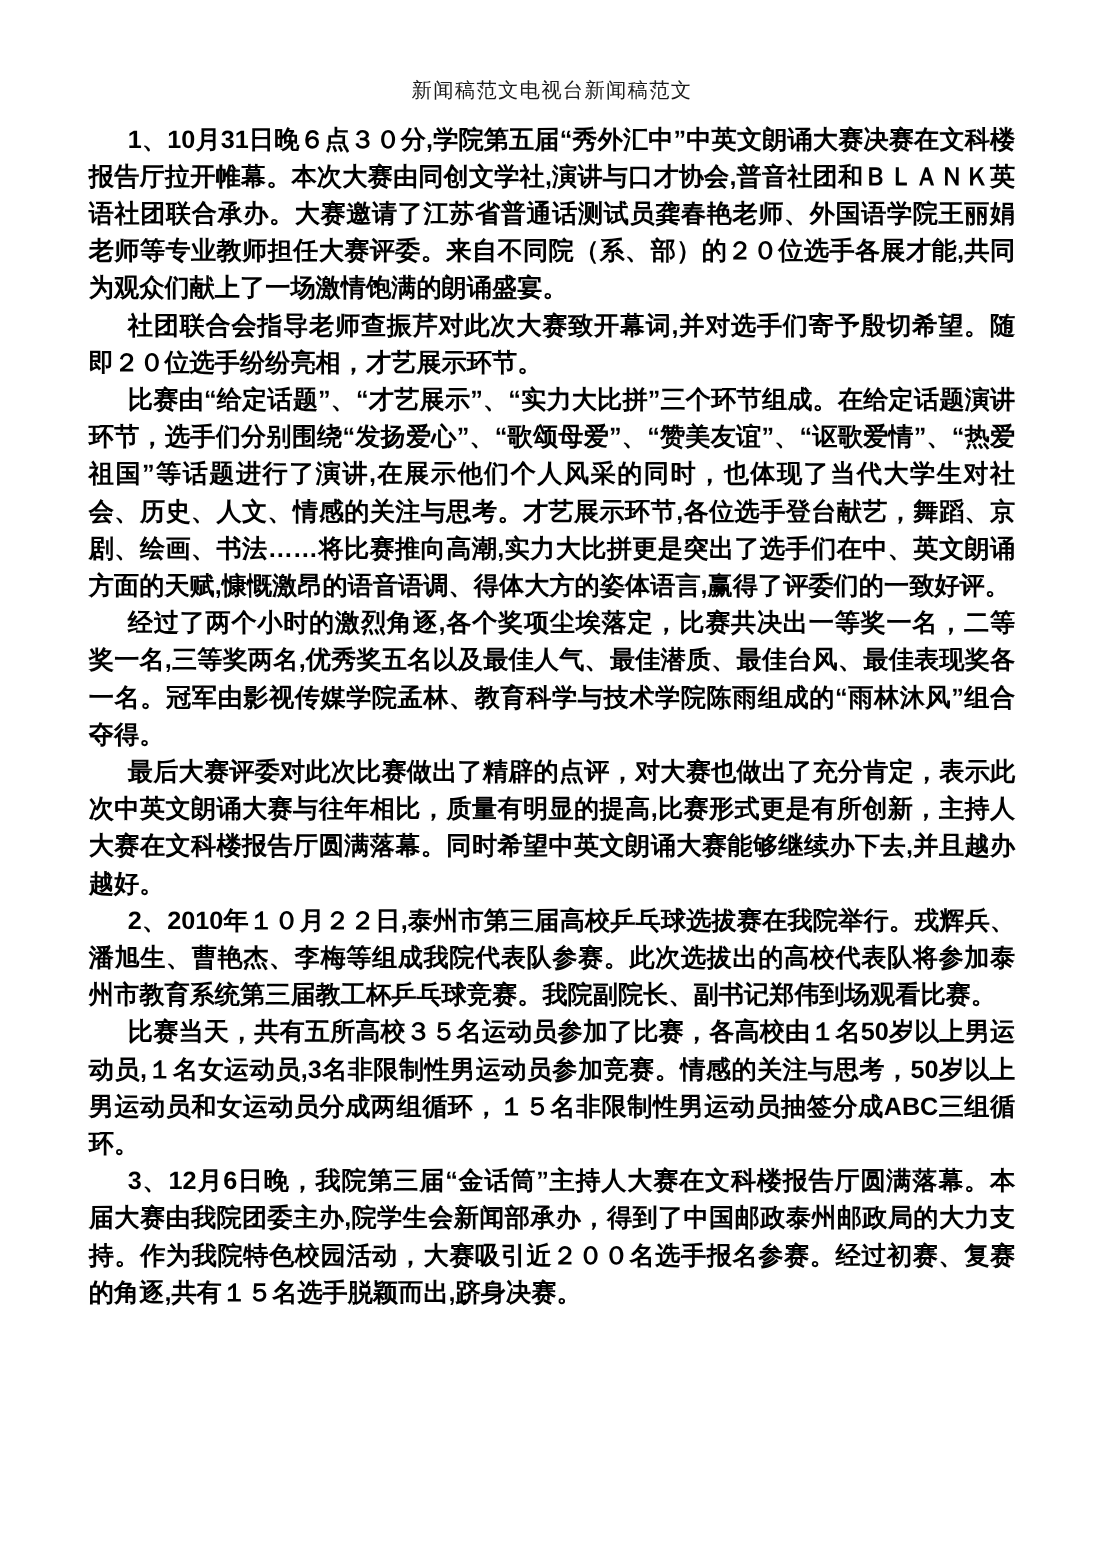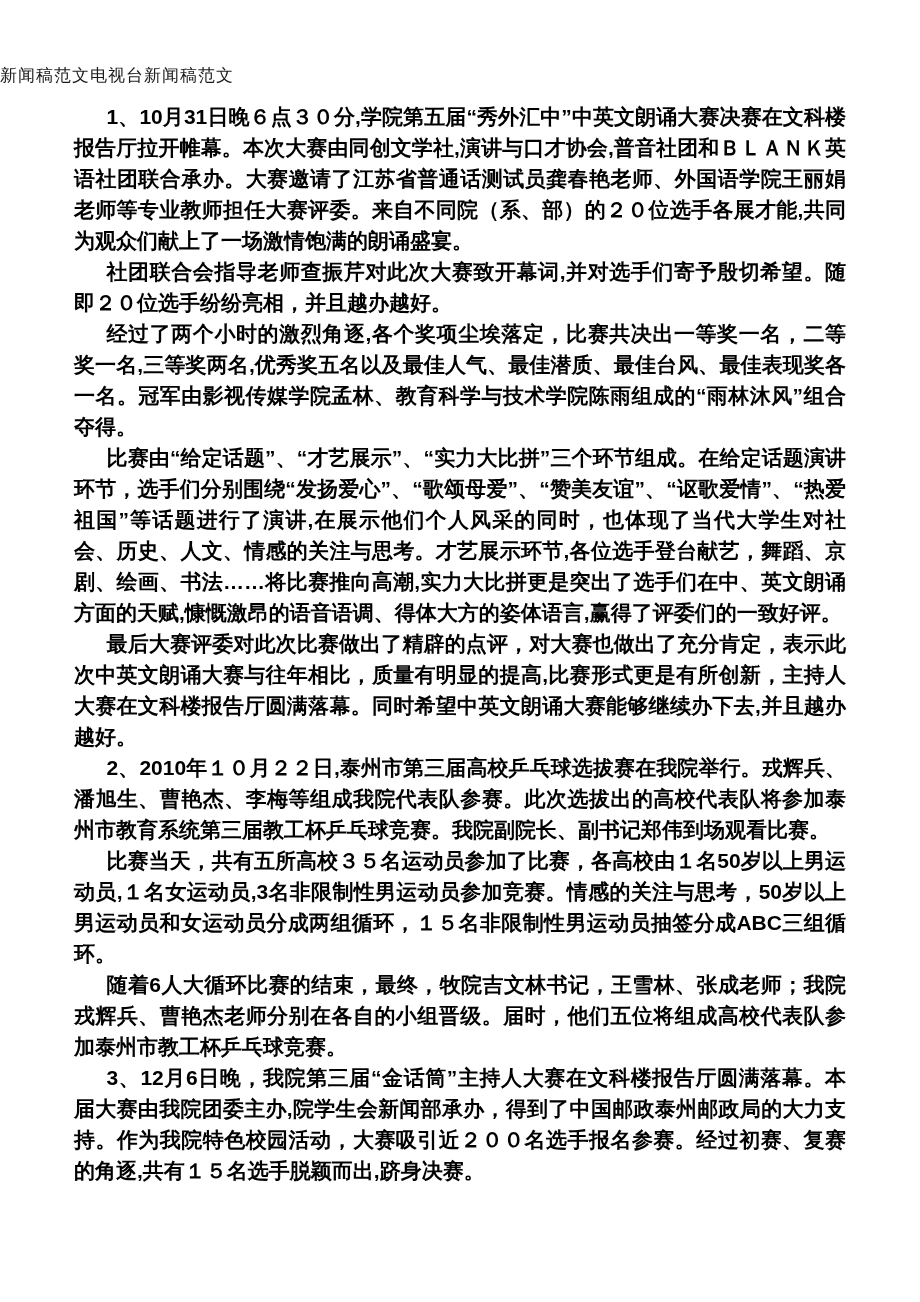--- a/index.html
+++ b/index.html
@@ -11,21 +11,21 @@
     position: relative;
     width: 920px;
     height: 1302px;
     background: #ffffff;
     overflow: hidden;
     box-sizing: border-box;
   }
   .doc-title {
     margin: 0;
     padding-top: 64px;
-    text-align: left;
+    text-align: center;
     font-family: "Liberation Serif", serif;
     font-size: 17px;
     font-weight: 400;
     letter-spacing: 1px;
     color: #1a1a1a;
   }
   .doc-body {
     margin: 14px auto 0 auto;
     width: 772px;
     font-family: "Liberation Sans", sans-serif;
@@ -42,22 +42,21 @@
     word-break: break-all;
   }
 </style>
 </head>
 <body>
 
 <div class="page">
   <h1 class="doc-title">新闻稿范文电视台新闻稿范文</h1>
   <div class="doc-body">
     <p>1、10月31日晚６点３０分,学院第五届“秀外汇中”中英文朗诵大赛决赛在文科楼报告厅拉开帷幕。本次大赛由同创文学社,演讲与口才协会,普音社团和ＢＬＡＮＫ英语社团联合承办。大赛邀请了江苏省普通话测试员龚春艳老师、外国语学院王丽娟老师等专业教师担任大赛评委。来自不同院（系、部）的２０位选手各展才能,共同为观众们献上了一场激情饱满的朗诵盛宴。</p>
-    <p>社团联合会指导老师查振芹对此次大赛致开幕词,并对选手们寄予殷切希望。随即２０位选手纷纷亮相，并且越办越好。</p>
+    <p>社团联合会指导老师查振芹对此次大赛致开幕词,并对选手们寄予殷切希望。随即２０位选手纷纷亮相，才艺展示环节。</p>
+    <p>比赛由“给定话题”、“才艺展示”、“实力大比拼”三个环节组成。在给定话题演讲环节，选手们分别围绕“发扬爱心”、“歌颂母爱”、“赞美友谊”、“讴歌爱情”、“热爱祖国”等话题进行了演讲,在展示他们个人风采的同时，也体现了当代大学生对社会、历史、人文、情感的关注与思考。才艺展示环节,各位选手登台献艺，舞蹈、京剧、绘画、书法……将比赛推向高潮,实力大比拼更是突出了选手们在中、英文朗诵方面的天赋,慷慨激昂的语音语调、得体大方的姿体语言,赢得了评委们的一致好评。</p>
     <p>经过了两个小时的激烈角逐,各个奖项尘埃落定，比赛共决出一等奖一名，二等奖一名,三等奖两名,优秀奖五名以及最佳人气、最佳潜质、最佳台风、最佳表现奖各一名。冠军由影视传媒学院孟林、教育科学与技术学院陈雨组成的“雨林沐风”组合夺得。</p>
-    <p>比赛由“给定话题”、“才艺展示”、“实力大比拼”三个环节组成。在给定话题演讲环节，选手们分别围绕“发扬爱心”、“歌颂母爱”、“赞美友谊”、“讴歌爱情”、“热爱祖国”等话题进行了演讲,在展示他们个人风采的同时，也体现了当代大学生对社会、历史、人文、情感的关注与思考。才艺展示环节,各位选手登台献艺，舞蹈、京剧、绘画、书法……将比赛推向高潮,实力大比拼更是突出了选手们在中、英文朗诵方面的天赋,慷慨激昂的语音语调、得体大方的姿体语言,赢得了评委们的一致好评。</p>
     <p>最后大赛评委对此次比赛做出了精辟的点评，对大赛也做出了充分肯定，表示此次中英文朗诵大赛与往年相比，质量有明显的提高,比赛形式更是有所创新，主持人大赛在文科楼报告厅圆满落幕。同时希望中英文朗诵大赛能够继续办下去,并且越办越好。</p>
     <p>2、2010年１０月２２日,泰州市第三届高校乒乓球选拔赛在我院举行。戎辉兵、潘旭生、曹艳杰、李梅等组成我院代表队参赛。此次选拔出的高校代表队将参加泰州市教育系统第三届教工杯乒乓球竞赛。我院副院长、副书记郑伟到场观看比赛。</p>
     <p>比赛当天，共有五所高校３５名运动员参加了比赛，各高校由１名50岁以上男运动员,１名女运动员,3名非限制性男运动员参加竞赛。情感的关注与思考，50岁以上男运动员和女运动员分成两组循环，１５名非限制性男运动员抽签分成ABC三组循环。</p>
-    <p>随着6人大循环比赛的结束，最终，牧院吉文林书记，王雪林、张成老师；我院戎辉兵、曹艳杰老师分别在各自的小组晋级。届时，他们五位将组成高校代表队参加泰州市教工杯乒乓球竞赛。</p>
     <p>3、12月6日晚，我院第三届“金话筒”主持人大赛在文科楼报告厅圆满落幕。本届大赛由我院团委主办,院学生会新闻部承办，得到了中国邮政泰州邮政局的大力支持。作为我院特色校园活动，大赛吸引近２００名选手报名参赛。经过初赛、复赛的角逐,共有１５名选手脱颖而出,跻身决赛。</p>
   </div>
 </div>
 
 </body></html>

